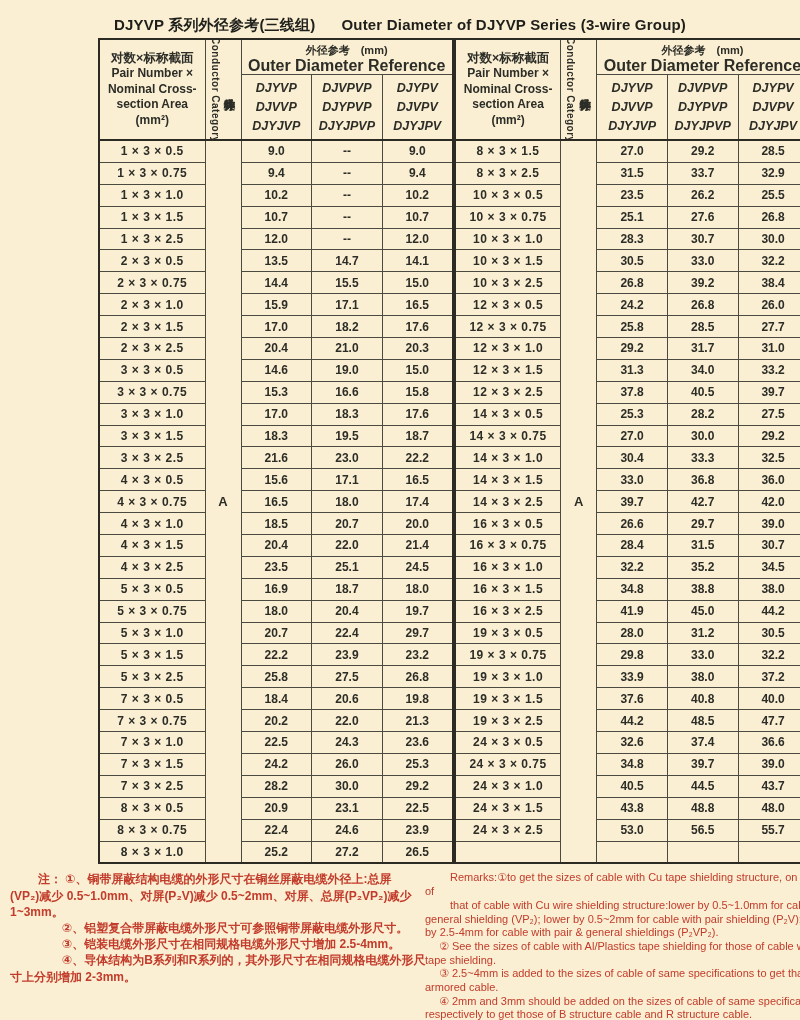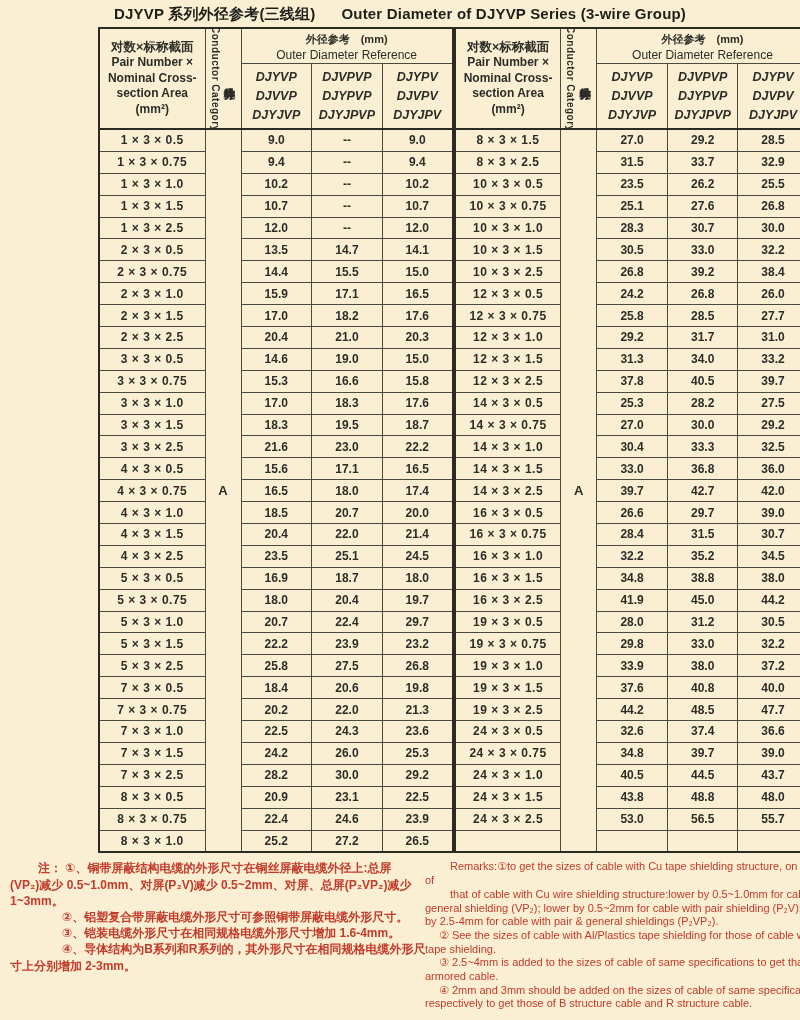--- a/index.html
+++ b/index.html
@@ -5,21 +5,21 @@
   html,body{margin:0;padding:0;}
   body{
     width:800px;height:1020px;
     background:#FAEFD2;
     font-family:"Liberation Sans","DejaVu Sans",sans-serif;
     color:#2d2d28;
     overflow:hidden;
     position:relative;
   }
   .page-title{
-    padding-top:5px;
+    padding-top:16px;
     text-align:center;
     font-size:15px;
     font-weight:bold;
     color:#1e1e1a;
     letter-spacing:0.2px;
   }
   .page-title .t-en{margin-left:26px;}
   .table-wrap{
     margin:3px 0 0 62px;
     width:708px;
@@ -42,21 +42,21 @@
   col.c-spec{width:106px;}
   col.c-cond{width:36px;}
   col.c-v{width:70.6px;}
   thead th{font-weight:bold;}
   thead tr.hr1 .group-h{height:34px;}
   thead tr.hr2 th{height:64px;}
   thead tr.hr2 th, thead th.pair-h, thead th.cond-h{border-bottom:2px solid #2b2b24;}
   .pair-h{font-size:12px;line-height:15.5px;font-weight:bold;}
   .pair-h .zh{font-size:12.5px;}
   .group-h .group-zh{font-size:11px;line-height:17px;}
-  .group-h .group-en{font-size:12px;line-height:14px;font-weight:normal;}
+  .group-h .group-en{font-size:16px;line-height:14px;font-weight:bold;}
   .type-h div{font-size:12.5px;line-height:19px;font-weight:bold;font-style:italic;}
   .cond-wrap{
     display:flex;flex-direction:row;align-items:center;justify-content:center;
     height:96px;
   }
   .vtext-en{
     writing-mode:vertical-rl;
     text-orientation:mixed;
     font-size:10px;
     font-weight:bold;
@@ -613,21 +613,21 @@
   </table>
 
 </div>
 
 <div class="notes">
   <div class="notes-zh" id="notes-zh">
       <div class="note-line ind-1">注： ①、铜带屏蔽结构电缆的外形尺寸在铜丝屏蔽电缆外径上:总屏</div>
       <div class="note-line ind-0">(VP₂)减少 0.5~1.0mm、对屏(P₂V)减少 0.5~2mm、对屏、总屏(P₂VP₂)减少</div>
       <div class="note-line ind-0">1~3mm。</div>
       <div class="note-line ind-2">②、铝塑复合带屏蔽电缆外形尺寸可参照铜带屏蔽电缆外形尺寸。</div>
-      <div class="note-line ind-2">③、铠装电缆外形尺寸在相同规格电缆外形尺寸增加 1.6-4mm。</div>
+      <div class="note-line ind-2">③、铠装电缆外形尺寸在相同规格电缆外形尺寸增加 2.5-4mm。</div>
       <div class="note-line ind-2">④、导体结构为B系列和R系列的，其外形尺寸在相同规格电缆外形尺</div>
       <div class="note-line ind-0">寸上分别增加 2-3mm。</div>
     </div>
   <div class="notes-en" id="notes-en">
       <div class="note-line ind-2">Remarks:①to get the sizes of cable with Cu tape shielding structure, on the basis</div>
       <div class="note-line ind-0">of</div>
       <div class="note-line ind-2">that of cable with Cu wire shielding structure:lower by 0.5~1.0mm for cable with</div>
       <div class="note-line ind-0">general shielding (VP₂); lower by 0.5~2mm for cable with pair    shielding (P₂V); lower</div>
       <div class="note-line ind-0">by 2.5-4mm for cable with pair &amp; general  shieldings (P₂VP₂).</div>
       <div class="note-line ind-1">② See the sizes of cable with Al/Plastics tape shielding for those of cable  with Cu</div>

